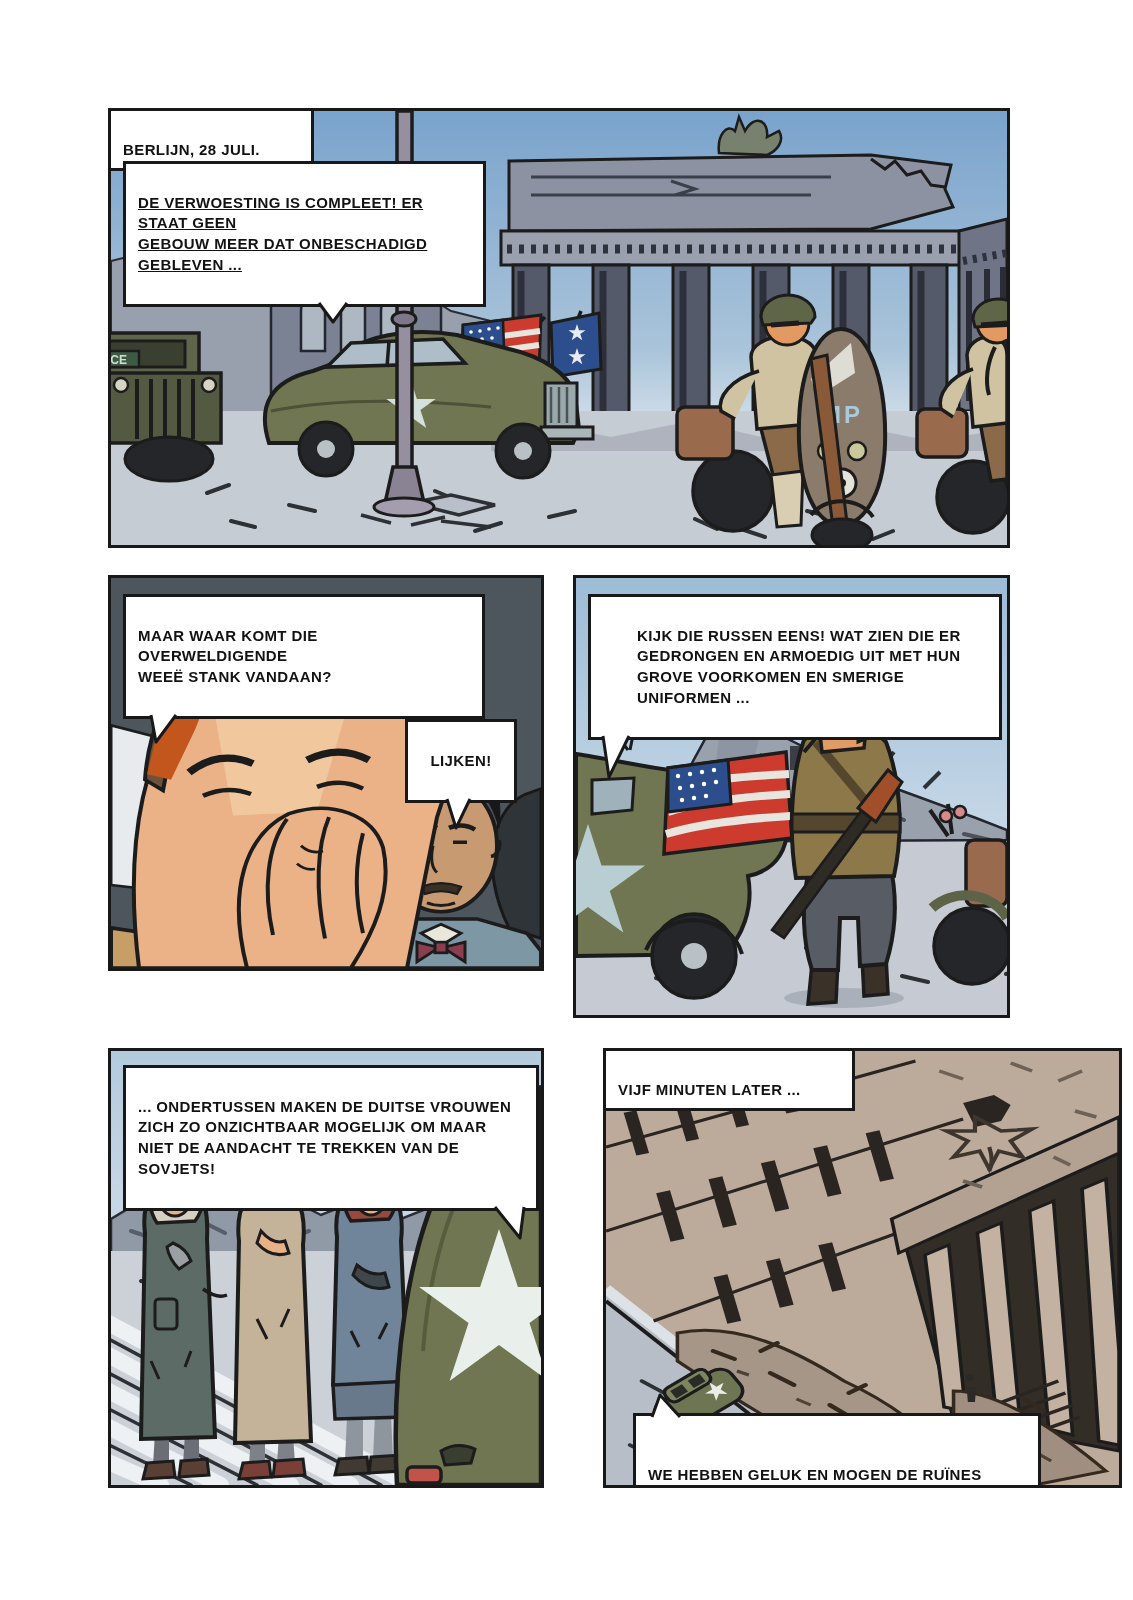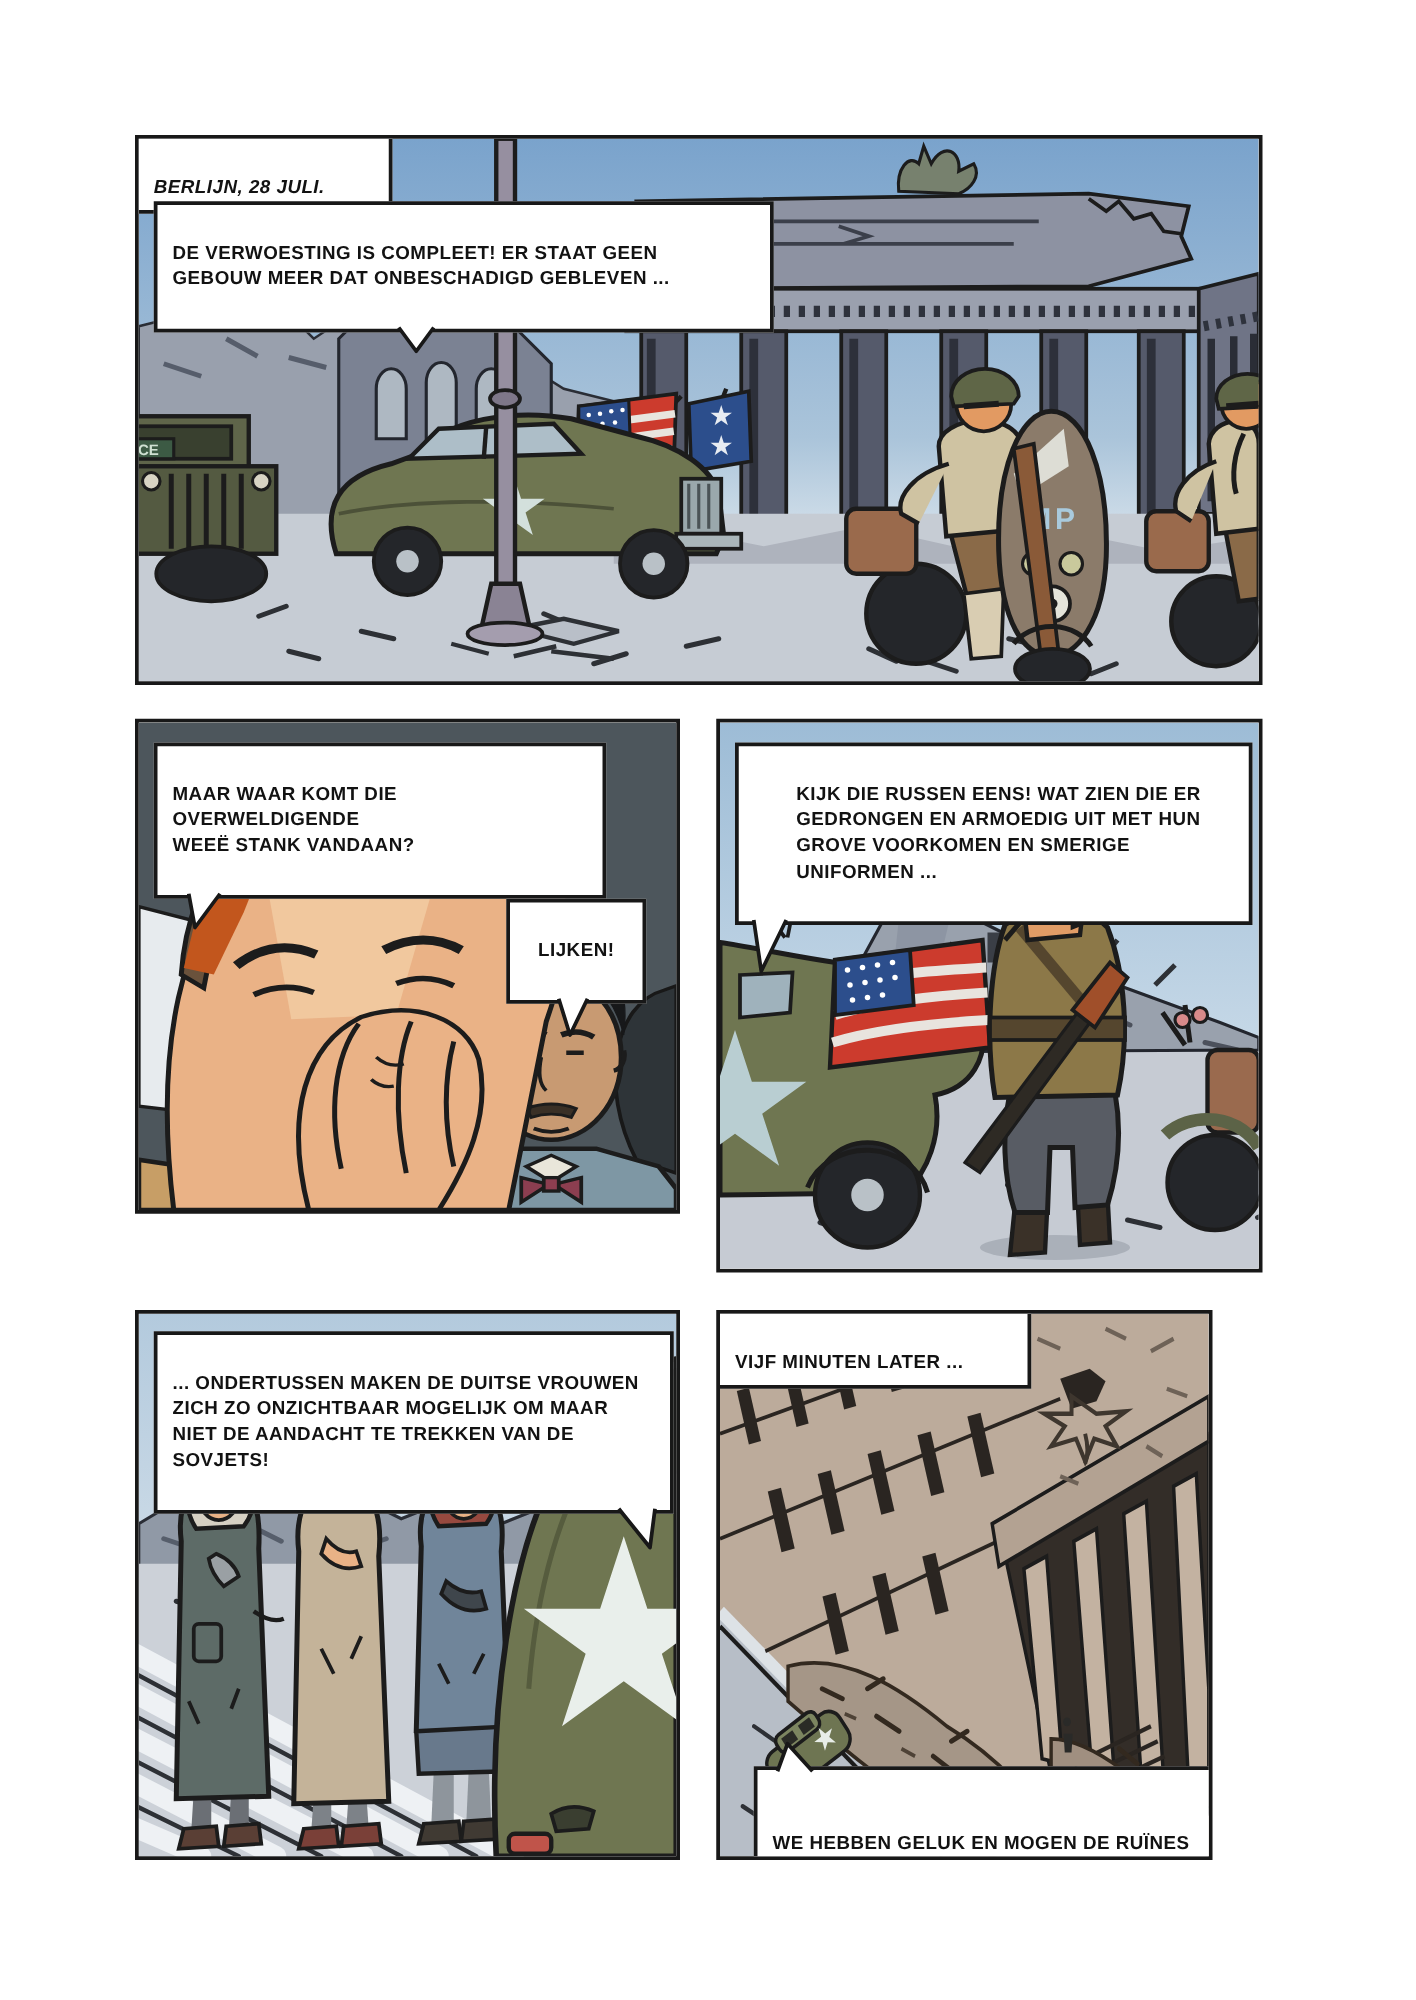--- a/index.html
+++ b/index.html
@@ -163,24 +163,24 @@
         <polygon points="868,306 896,302 896,368 880,370" fill="#8a6a48" stroke="#1c1c1c" stroke-width="3.5"></polygon>
         <path d="M856,244 C858,222 896,218 896,244 L896,312 L862,316 Z" fill="#cfc3a2" stroke="#1c1c1c" stroke-width="3.5"></path>
         <path d="M862,258 C838,266 826,284 830,298 l12,8" fill="#cfc3a2" stroke="#1c1c1c" stroke-width="3.5"></path>
         <circle cx="886" cy="212" r="20" fill="#e29a62" stroke="#1c1c1c" stroke-width="3"></circle>
         <path d="M862,208 a25,20 0 0 1 50,0 l-4,6 -44,2 Z" fill="#5f6647" stroke="#1c1c1c" stroke-width="3"></path>
         <line x1="870" y1="214" x2="896" y2="212" stroke="#1c1c1c" stroke-width="5"></line>
         <path d="M884,236 C876,252 874,270 878,284" stroke="#1c1c1c" stroke-width="4" fill="none"></path>
       </g>
     </svg>
 
-    <div class="cap" style="left:-3px;top:-3px;width:206px;font-style:italic;">
+    <div class="cap" style="left:-3px;top:-3px;width:206px;">
       <span>BERLIJN, 28 JULI.</span>
     </div>
-    <div class="cap" style="left:12px;top:50px;width:496px;">
+    <div class="cap" style="left:12px;top:50px;width:363px;text-decoration:underline;">
       <span>DE VERWOESTING IS COMPLEET! ER STAAT GEEN
 GEBOUW MEER DAT ONBESCHADIGD GEBLEVEN ...</span>
       <svg class="tail" style="left:190px;top:calc(100% - 3px);" width="34" height="24">
           <path d="M3,2 L17,21 L31,2"></path>
         </svg>
     </div>
   </div>
 
   <div class="panel" style="left:108px;top:575px;width:436px;height:396px;">
     <svg viewBox="0 0 430 437" preserveAspectRatio="none">
@@ -411,21 +411,21 @@
     <div class="cap" style="left:12px;top:14px;width:416px;">
       <span>... ONDERTUSSEN MAKEN DE DUITSE VROUWEN
 ZICH ZO ONZICHTBAAR MOGELIJK OM MAAR
 NIET DE AANDACHT TE TREKKEN VAN DE SOVJETS!</span>
       <svg class="tail" style="left:366px;top:calc(100% - 3px);" width="36" height="36">
           <path d="M3,2 L28,33 L32,2"></path>
         </svg>
     </div>
   </div>
 
-  <div class="panel" style="left:573px;top:1048px;width:397px;height:440px;">
+  <div class="panel" style="left:603px;top:1048px;width:519px;height:440px;">
     <svg viewBox="0 0 431 434" preserveAspectRatio="none">
       <defs>
           <polygon id="star5d" points="0,-1 -0.225,-0.309 -0.951,-0.309 -0.363,0.118 -0.588,0.809 0,0.382 0.588,0.809 0.363,0.118 0.951,-0.309 0.225,-0.309"></polygon>
         </defs>
       <rect x="0" y="0" width="431" height="434" fill="#bcab9b"></rect>
 
       <g>
         <polygon points="0,238 210,434 0,434" fill="#b7bec7"></polygon>
         <line x1="0" y1="238" x2="206" y2="430" stroke="#dde2e6" stroke-width="10"></line>
         <line x1="0" y1="250" x2="196" y2="434" stroke="#1c1c1c" stroke-width="3.5"></line>

